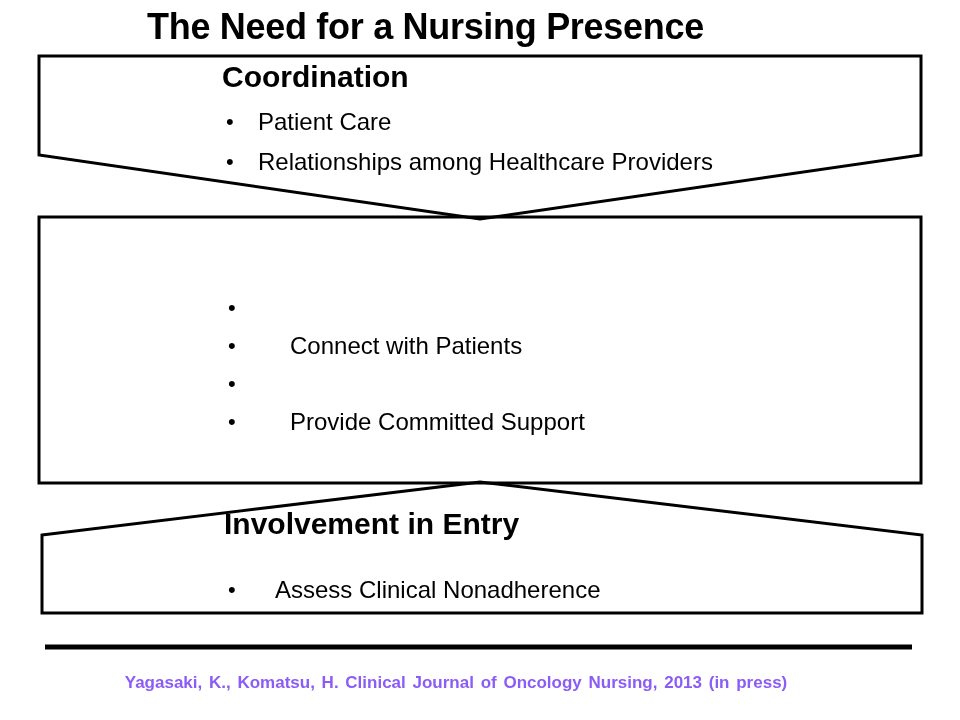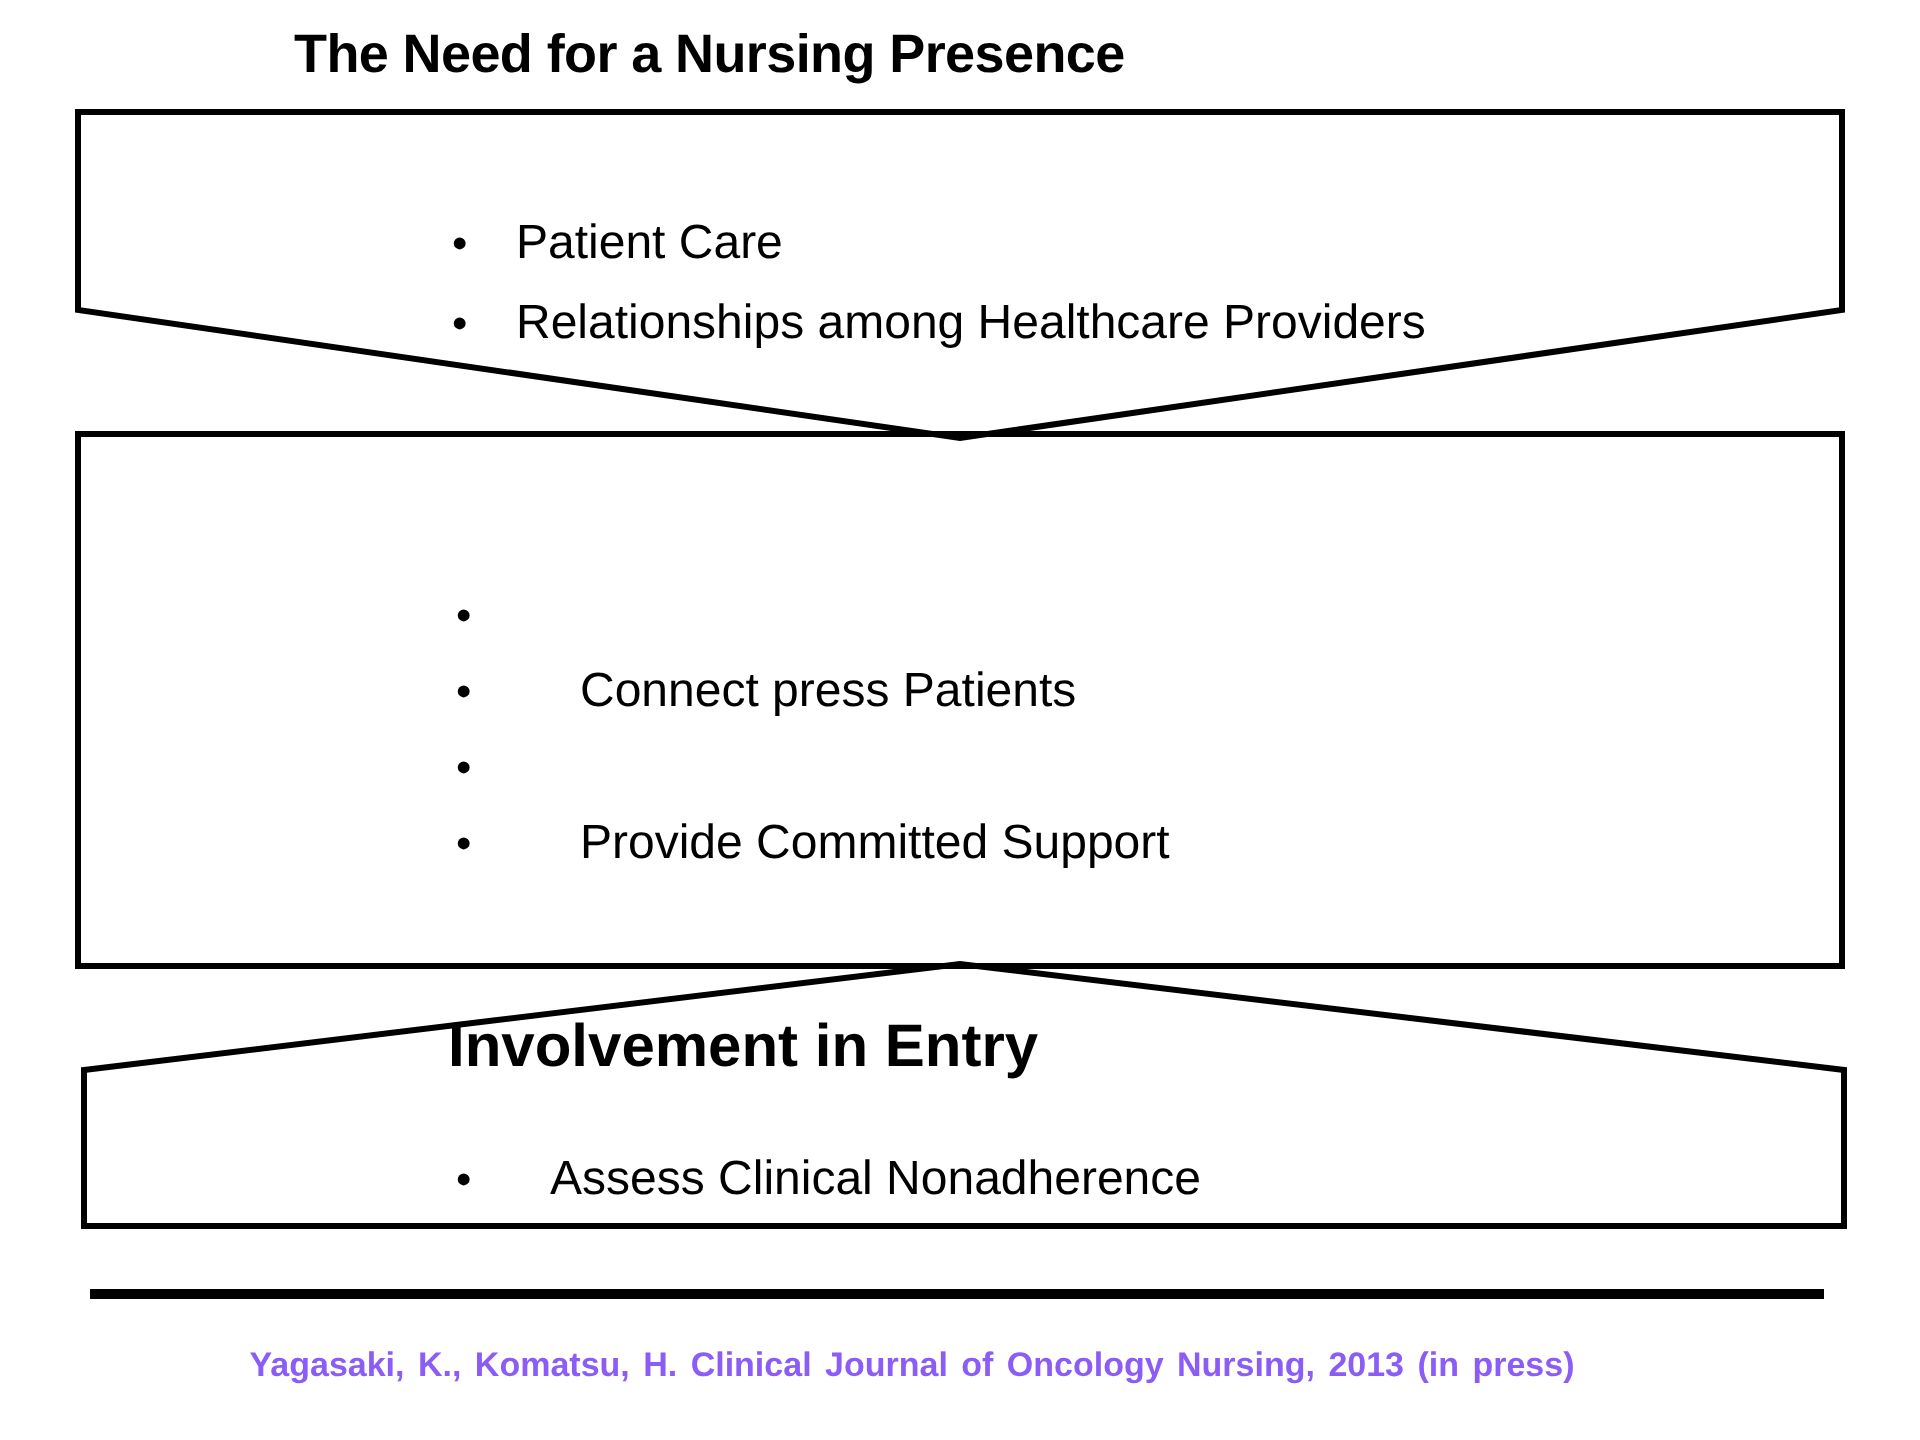--- a/index.html
+++ b/index.html
@@ -14,21 +14,21 @@
     overflow: hidden;
   }
   .shapes-layer {
     position: absolute;
     left: 0; top: 0;
     width: 960px; height: 720px;
   }
   .slide-title {
     position: absolute;
     left: 147px; top: 6px;
-    font-size: 27px;
+    font-size: 36px;
     font-weight: bold;
     line-height: 42px;
     letter-spacing: -0.3px;
     white-space: nowrap;
   }
   .box-title {
     position: absolute;
     font-size: 30px;
     font-weight: bold;
     line-height: 38px;
@@ -73,38 +73,39 @@
 
     <rect x="39" y="217" width="882" height="266" fill="none" stroke="#000000" stroke-width="3"></rect>
 
     <polygon points="42,535 480,482 922,535 922,613 42,613" fill="none" stroke="#000000" stroke-width="3"></polygon>
 
     <line x1="45" y1="647" x2="912" y2="647" stroke="#000000" stroke-width="5"></line>
   </svg>
 
   <h1 class="slide-title">The Need for a Nursing Presence</h1>
 
+  <h2 class="box-title t1">Coordination</h2>
   <div class="bullets b1">
     <div class="bullet-row">
       <span class="bullet-dot">•</span>
       <span>Patient Care</span>
     </div>
     <div class="bullet-row">
       <span class="bullet-dot">•</span>
       <span>Relationships among Healthcare Providers</span>
     </div>
   </div>
 
   <div class="bullets b2">
     <div class="bullet-row">
       <span class="bullet-dot">•</span>
     </div>
     <div class="bullet-row">
       <span class="bullet-dot">•</span>
-      <span>Connect press Patients</span>
+      <span>Connect with Patients</span>
     </div>
     <div class="bullet-row">
       <span class="bullet-dot">•</span>
     </div>
     <div class="bullet-row">
       <span class="bullet-dot">•</span>
       <span>Provide Committed Support</span>
     </div>
   </div>
 

